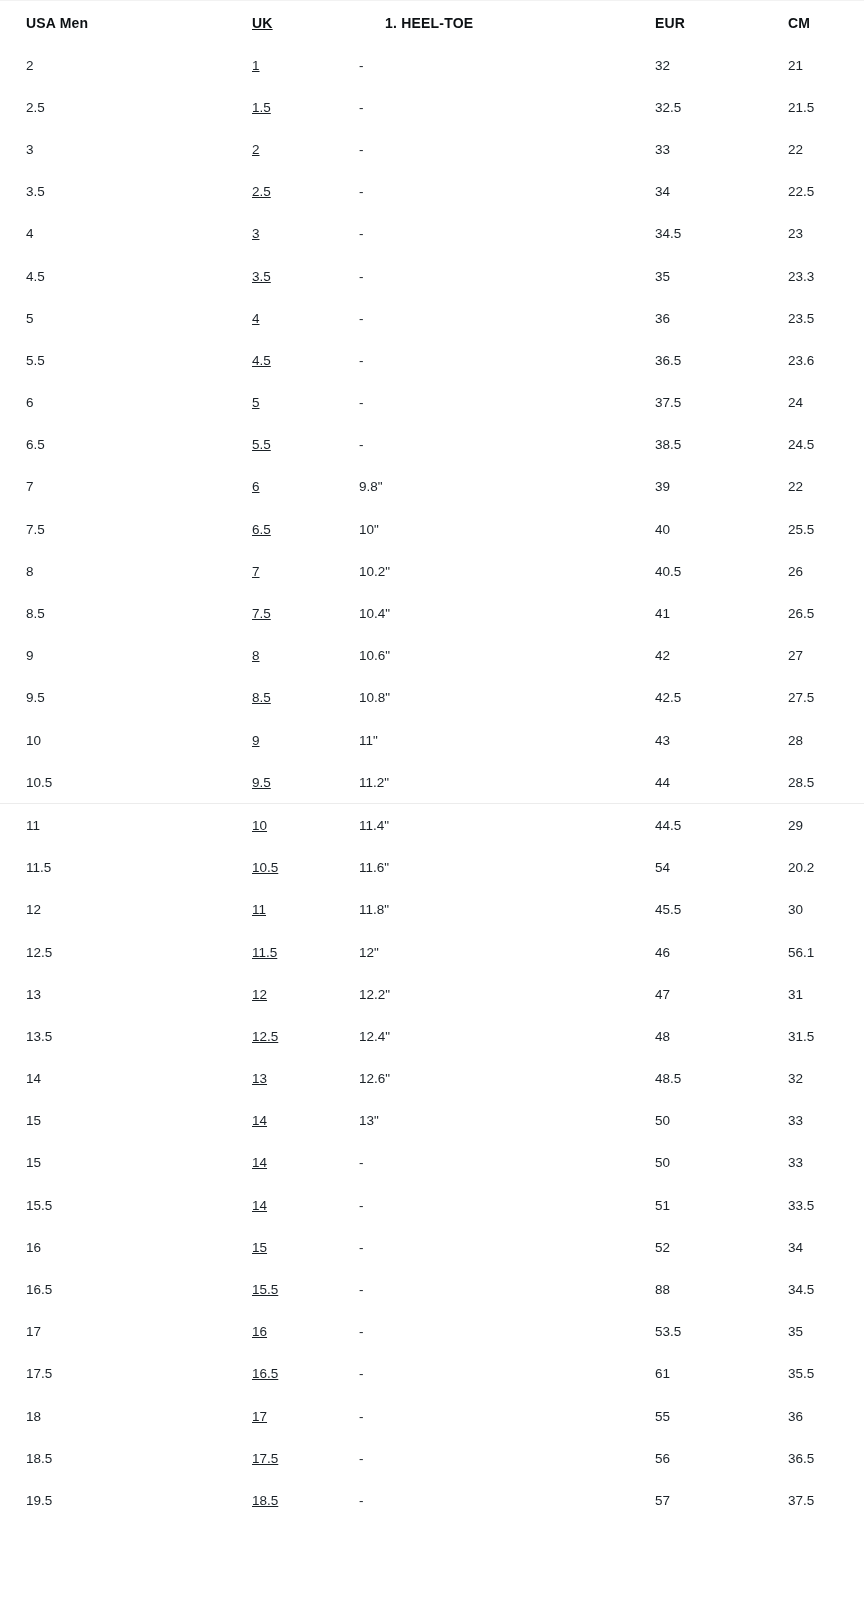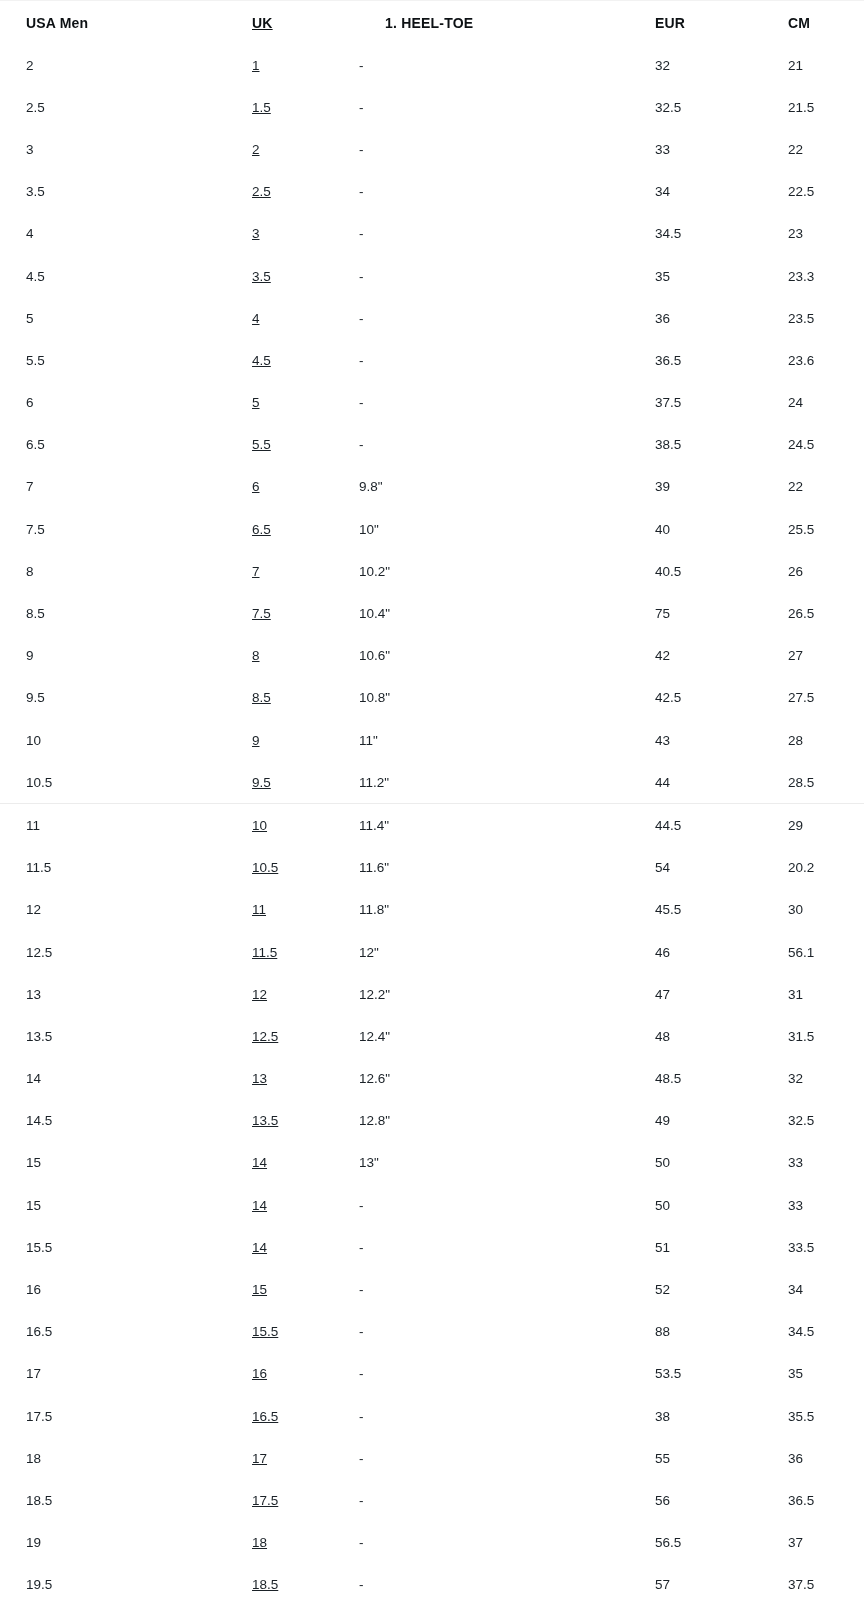--- a/index.html
+++ b/index.html
@@ -182,21 +182,21 @@
           <td class="col-usa">8</td>
           <td class="col-uk">7</td>
           <td class="col-heeltoe">10.2"</td>
           <td class="col-eur">40.5</td>
           <td class="col-cm">26</td>
         </tr>
         <tr>
           <td class="col-usa">8.5</td>
           <td class="col-uk">7.5</td>
           <td class="col-heeltoe">10.4"</td>
-          <td class="col-eur">75</td>
+          <td class="col-eur">41</td>
           <td class="col-cm">26.5</td>
         </tr>
         <tr>
           <td class="col-usa">9</td>
           <td class="col-uk">8</td>
           <td class="col-heeltoe">10.6"</td>
           <td class="col-eur">42</td>
           <td class="col-cm">27</td>
         </tr>
         <tr>
@@ -263,27 +263,20 @@
           <td class="col-cm">31.5</td>
         </tr>
         <tr>
           <td class="col-usa">14</td>
           <td class="col-uk">13</td>
           <td class="col-heeltoe">12.6"</td>
           <td class="col-eur">48.5</td>
           <td class="col-cm">32</td>
         </tr>
         <tr>
-          <td class="col-usa">14.5</td>
-          <td class="col-uk">13.5</td>
-          <td class="col-heeltoe">12.8"</td>
-          <td class="col-eur">49</td>
-          <td class="col-cm">32.5</td>
-        </tr>
-        <tr>
           <td class="col-usa">15</td>
           <td class="col-uk">14</td>
           <td class="col-heeltoe">13"</td>
           <td class="col-eur">50</td>
           <td class="col-cm">33</td>
         </tr>
         <tr>
           <td class="col-usa">15</td>
           <td class="col-uk">14</td>
           <td class="col-heeltoe">-</td>
@@ -315,43 +308,36 @@
           <td class="col-usa">17</td>
           <td class="col-uk">16</td>
           <td class="col-heeltoe">-</td>
           <td class="col-eur">53.5</td>
           <td class="col-cm">35</td>
         </tr>
         <tr>
           <td class="col-usa">17.5</td>
           <td class="col-uk">16.5</td>
           <td class="col-heeltoe">-</td>
-          <td class="col-eur">38</td>
+          <td class="col-eur">61</td>
           <td class="col-cm">35.5</td>
         </tr>
         <tr>
           <td class="col-usa">18</td>
           <td class="col-uk">17</td>
           <td class="col-heeltoe">-</td>
           <td class="col-eur">55</td>
           <td class="col-cm">36</td>
         </tr>
         <tr>
           <td class="col-usa">18.5</td>
           <td class="col-uk">17.5</td>
           <td class="col-heeltoe">-</td>
           <td class="col-eur">56</td>
           <td class="col-cm">36.5</td>
-        </tr>
-        <tr>
-          <td class="col-usa">19</td>
-          <td class="col-uk">18</td>
-          <td class="col-heeltoe">-</td>
-          <td class="col-eur">56.5</td>
-          <td class="col-cm">37</td>
         </tr>
         <tr>
           <td class="col-usa">19.5</td>
           <td class="col-uk">18.5</td>
           <td class="col-heeltoe">-</td>
           <td class="col-eur">57</td>
           <td class="col-cm">37.5</td>
         </tr>
       </tbody>
   </table>

